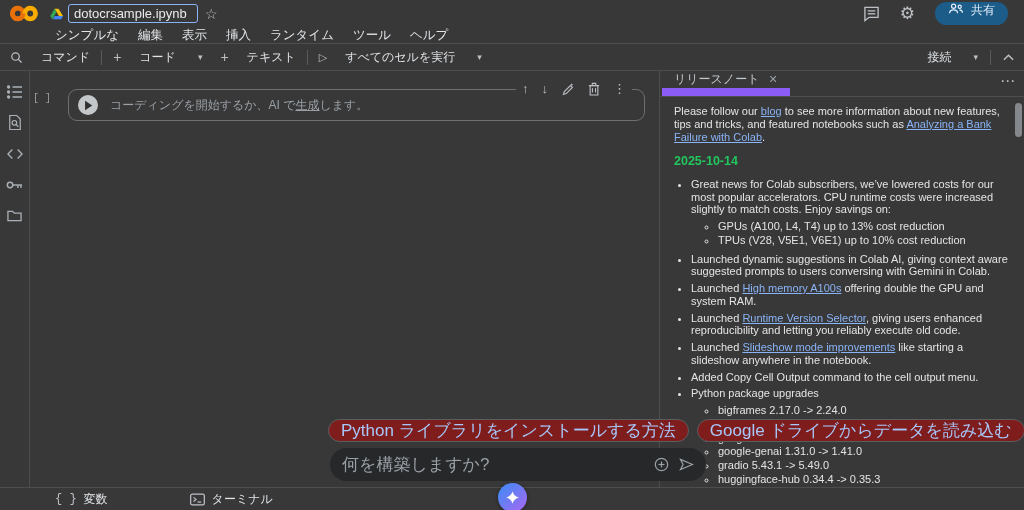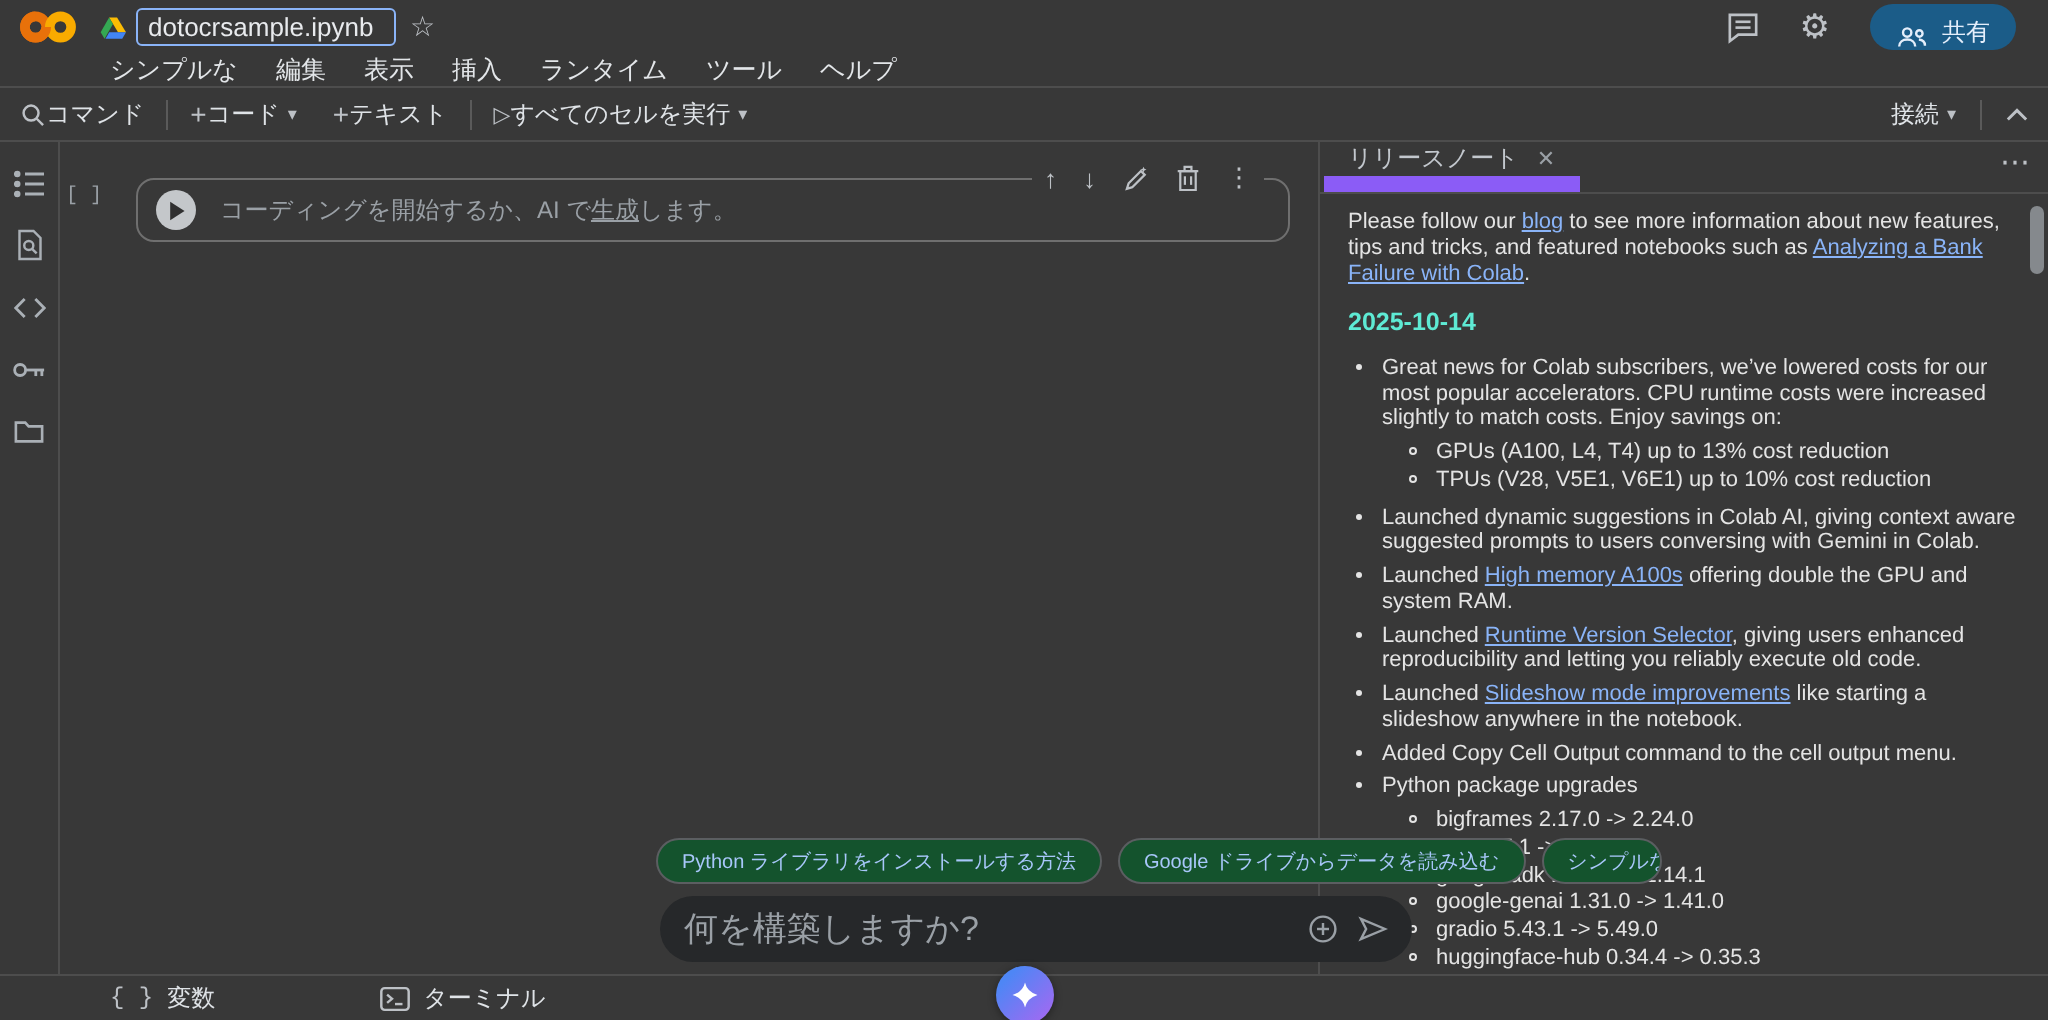--- a/index.html
+++ b/index.html
@@ -20,30 +20,30 @@
   .logo { margin-right:10px; }
   .drive-icon { margin-right:5px; }
   .filename-input {
     width:130px; height:19px; background:transparent; border:1.5px solid #8ab4f8; border-radius:3px;
     color:#e8eaed; font-size:13px; padding:0 5px; outline:none; font-family:inherit;
   }
   .star { font-size:14px; color:#bdc1c6; margin-left:7px; cursor:default; }
   .header-spacer { flex:1; }
   .header-actions { display:flex; align-items:center; gap:20px; margin-right:16px; }
   .share-btn {
-    display:flex; align-items:flex-end; gap:7px; height:23px; padding:0 13px;
+    display:flex; align-items:flex-start; gap:7px; height:23px; padding:0 13px;
     background:#1b5c88; border:none; border-radius:12px; color:#e4eefb; font-size:12px; font-family:inherit; cursor:pointer;
   }
   .menu-row { height:16px; display:flex; align-items:center; gap:19px; padding-left:55px; font-size:12.5px; color:#e3e6e9; }
   .menu-row span { cursor:default; }
 
   
   .toolbar { position:absolute; top:44px; left:0; width:1024px; height:27px; border-bottom:1px solid #4d4d4d;
              display:flex; align-items:center; padding:0 10px; color:#dfe3e7; }
-  .tb-group { display:flex; align-items:center; gap:0; white-space:nowrap; cursor:default;justify-content:flex-end; }
+  .tb-group { display:flex; align-items:center; gap:18px; white-space:nowrap; cursor:default;justify-content:flex-end; }
   .tb-sep { width:1px; height:15px; background:#5a5a5a; margin:0 11px; }
   .tb-plus { font-size:14px; color:#bdc1c6; }
   .tb-caret { font-size:9px; color:#bdc1c6; margin-left:4px; }
   .tb-run { font-size:11px; color:#bdc1c6; }
   .connect-area { margin-left:auto; display:flex; align-items:center; gap:8px; }
 
   
   .left-sidebar { position:absolute; top:71px; left:0; width:30px; height:416px; border-right:1px solid #4d4d4d;
                   display:flex; flex-direction:column; align-items:center; padding-top:12px; gap:14px; }
   .left-sidebar .icon { width:18px; height:17px; cursor:pointer; color:#aab0b6; }
@@ -59,21 +59,21 @@
   .cell-placeholder { color:#9aa0a6; font-size:12px; }
   .cell-placeholder .gen-link { text-decoration:underline; color:#9aa0a6; cursor:pointer; }
   .cell-toolbar { position:absolute; top:-9px; right:12px; display:flex; align-items:center; gap:13px;
                   background:#383838; padding:0 6px; color:#bdc1c6; }
   .cell-toolbar .tglyph { font-size:13px; cursor:pointer; }
   .cell-toolbar .icon { cursor:pointer; }
 
   
   .chips-row { position:absolute; left:328px; top:419px; display:flex; gap:8px; z-index:5; }
   .chip { height:23px; display:flex; align-items:center; padding:0 12px; border:1px solid #5b5e61; border-radius:12px;
-          background:#14532d; color:#a8c7fa; font-size:10px; white-space:nowrap; cursor:pointer; }
+          background:#7f1d1d; color:#a8c7fa; font-size:17px; white-space:nowrap; cursor:pointer; }
   .chip.clip { max-width:60px; overflow:hidden; padding-right:0; }
   .chat-pill { position:absolute; left:330px; top:448px; width:376px; height:33px; border-radius:17px;
                background:#26282a; display:flex; align-items:center; padding:0 12px; z-index:5; }
   .chat-input { flex:1; background:transparent; border:none; outline:none; color:#e8eaed; font-size:17px; font-family:inherit; }
   .chat-input::placeholder { color:#9aa0a6; }
   .chat-pill .icon { cursor:pointer; margin-left:10px; color:#9aa0a6; }
 
   .spark-fab { position:absolute; left:498px; top:483px; width:29px; height:29px; border-radius:50%;
                background:linear-gradient(135deg,#4e86f5 20%,#9a6cf2 85%); display:flex; align-items:center;
                justify-content:center; z-index:6; cursor:pointer; box-shadow:0 1px 4px rgba(0,0,0,.4); }
@@ -88,21 +88,21 @@
   
   .right-panel { position:absolute; left:659px; top:71px; width:365px; height:416px; border-left:1px solid #4d4d4d; }
   .panel-tabbar { height:26px; border-bottom:1px solid #4d4d4d; display:flex; align-items:center; position:relative; }
   .panel-tab { height:100%; display:flex; align-items:center; gap:9px; padding:0 12px; margin-left:2px;
                border-bottom:8px solid #8b5cf6; color:#c2c7cd; font-size:12px; cursor:pointer; }
   .panel-tab .close { font-size:11px; color:#9aa0a6; }
   .panel-more { position:absolute; right:8px; top:1px; font-size:15px; color:#bdc1c6; letter-spacing:1px; cursor:pointer; }
   .panel-content { padding:8px 14px 0 14px; font-size:11px; line-height:1.16; color:#e4e4e4; height:389px; overflow:hidden; }
   .rn-link { color:#8ab4f8; text-decoration:underline; cursor:pointer; }
   .rn-intro { margin-bottom:11px; }
-  .rn-date { font-size:12.5px; font-weight:bold; margin-bottom:9px; color:#5eead4; }
+  .rn-date { font-size:12.5px; font-weight:bold; margin-bottom:9px; color:#22c55e; }
   ul.rn-list { list-style:disc; padding-left:17px; }
   ul.rn-list > li { margin-bottom:4px; }
   ul.rn-sub { list-style:circle; padding-left:27px; margin:4px 0 6px 0; }
   ul.rn-sub > li { margin-bottom:1px; }
   .panel-scrollthumb { position:absolute; right:2px; top:32px; width:7px; height:34px; border-radius:4px; background:#85898d; }
 </style>
 </head>
 <body>
 
 <div class="header">

